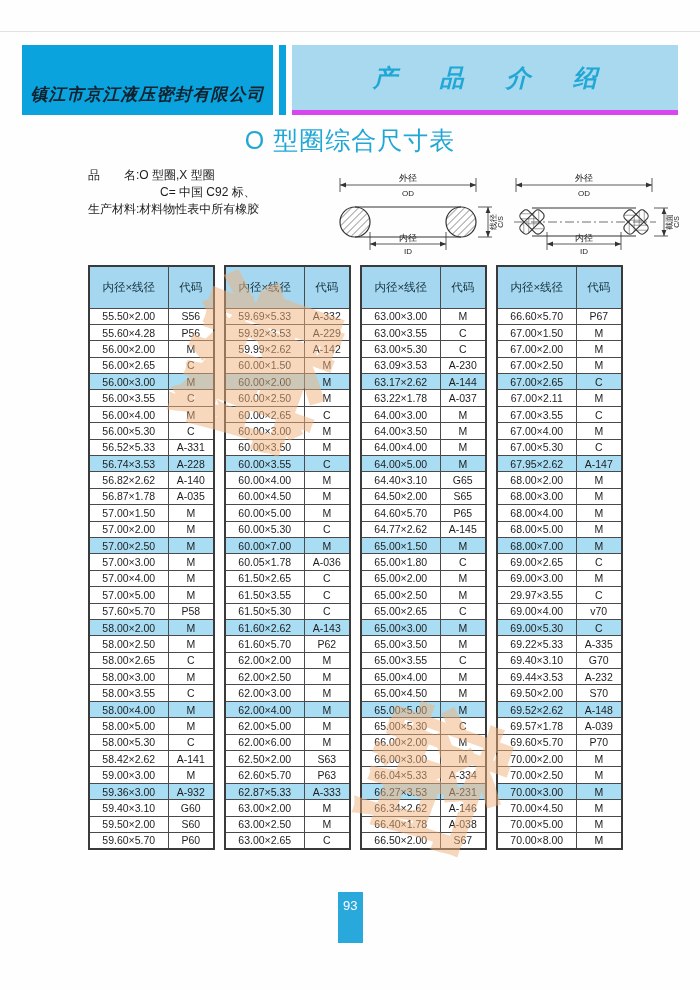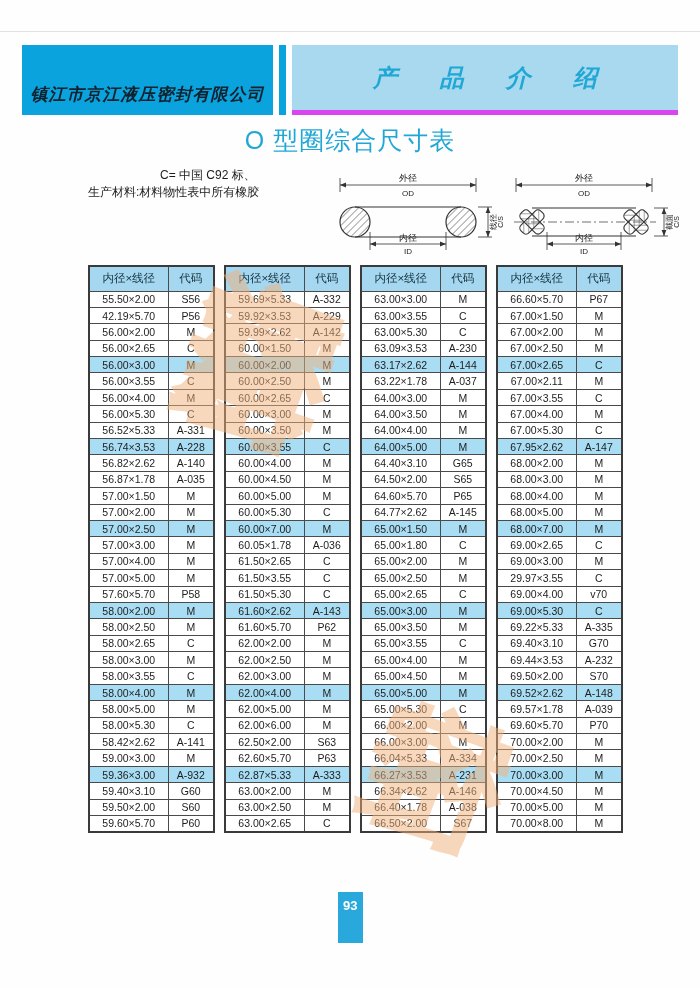--- a/index.html
+++ b/index.html
@@ -52,61 +52,61 @@
   .dwg-text{font-family:"Liberation Sans",sans-serif;fill:#222;}
   
   .tables{position:absolute;top:265px;left:88px;display:flex;gap:9px;z-index:1;}
   table.dim-table{border-collapse:collapse;table-layout:fixed;width:127px;background:#fff;}
   table.dim-table th,table.dim-table td{
     border:1px solid var(--line);text-align:center;vertical-align:middle;
     overflow:hidden;white-space:nowrap;
   }
   table.dim-table{border:2px solid #3a3a3a;}
   table.dim-table th{
-    background:var(--table-header-bg);height:25px;font-size:11.5px;font-weight:normal;color:#16323f;
+    background:var(--table-header-bg);height:42px;font-size:11.5px;font-weight:normal;color:#16323f;
   }
   table.dim-table th.col-dim{width:79px;}
   table.dim-table th.col-code{width:46px;}
   table.dim-table td{height:16.4px;font-size:10.5px;color:#1d1d1d;}
   table.dim-table tbody tr:nth-child(5n){background:var(--row-highlight);}
   
   .watermark{
     position:absolute;z-index:3;pointer-events:none;opacity:.5;
     color:var(--watermark);font-weight:bold;
     writing-mode:vertical-rl;letter-spacing:8px;
     font-family:"DejaVu Sans",sans-serif;
   }
   .watermark-1{top:168px;left:232px;font-size:148px;transform:rotate(20deg);transform-origin:top center;}
   .watermark-2{top:598px;left:408px;font-size:140px;transform:rotate(20deg);transform-origin:top center;}
   
   .page-badge{
     position:absolute;left:338px;top:892px;width:25px;height:51px;
     background:var(--page-badge);color:#fff;font-size:13px;
     padding:6px 0 0 5px;
-    font-weight:bold;
   }
 </style>
 </head>
 <body>
 
 <div class="page-top-edge"></div>
 
 <div class="banner">
   <div class="banner-dark">
     <span class="company-name">镇江市京江液压密封有限公司</span>
   </div>
   <div class="banner-strip"></div>
   <div class="banner-light">
     <span class="section-name">产 品 介 绍</span>
   </div>
 </div>
 
 <div class="page-title">O 型圈综合尺寸表</div>
 
 <div class="info">
+  <div>品　　名:O 型圈,X 型圈</div>
   <div class="indent">C= 中国 C92 标、</div>
   <div>生产材料:材料物性表中所有橡胶</div>
 </div>
 
 <div class="diagrams">
 
   <svg width="172" height="88" viewBox="0 0 172 88">
     <defs>
       <pattern id="hatchA" width="5" height="5" patternUnits="userSpaceOnUse" patternTransform="rotate(45)">
         <line x1="0" y1="0" x2="0" y2="5" stroke="#555" stroke-width="1.1"></line>
@@ -194,21 +194,21 @@
         <th class="col-dim">内径×线径</th>
         <th class="col-code">代码</th>
       </tr>
     </thead>
     <tbody>
         <tr>
           <td class="dim">55.50×2.00</td>
           <td class="code">S56</td>
         </tr>
         <tr>
-          <td class="dim">42.19×5.70</td>
+          <td class="dim">55.60×4.28</td>
           <td class="code">P56</td>
         </tr>
         <tr>
           <td class="dim">56.00×2.00</td>
           <td class="code">M</td>
         </tr>
         <tr>
           <td class="dim">56.00×2.65</td>
           <td class="code">C</td>
         </tr>

